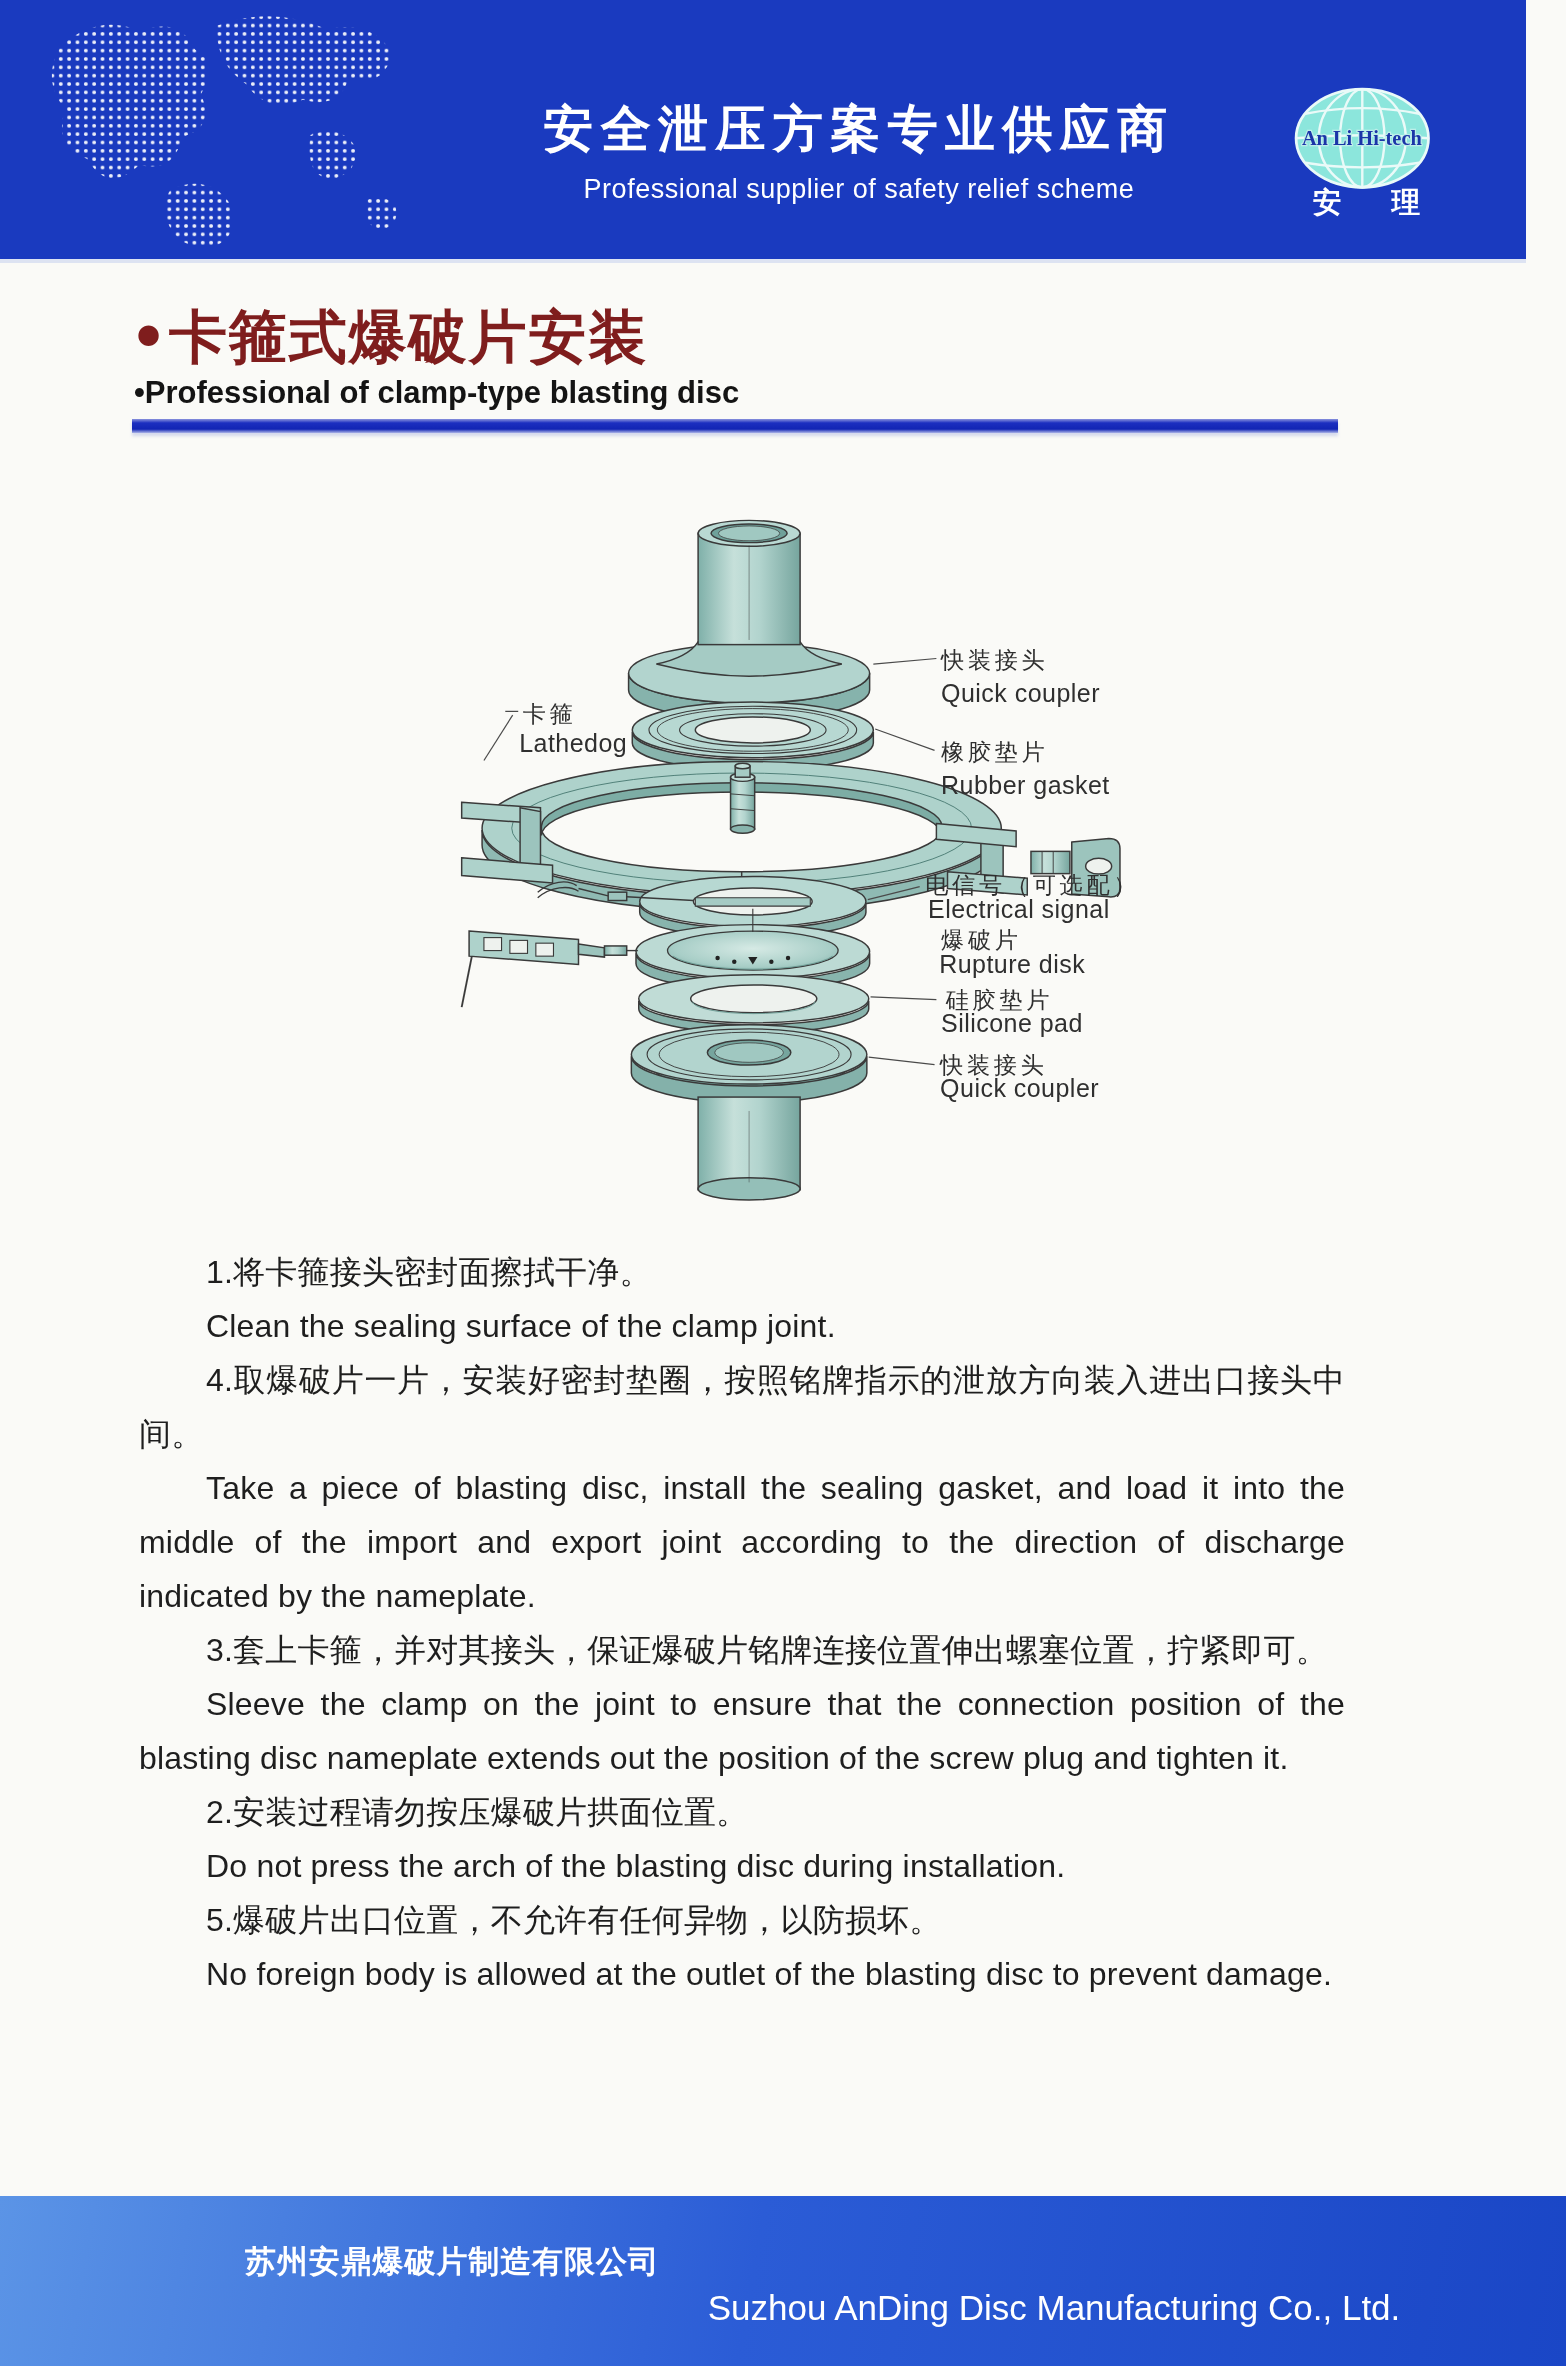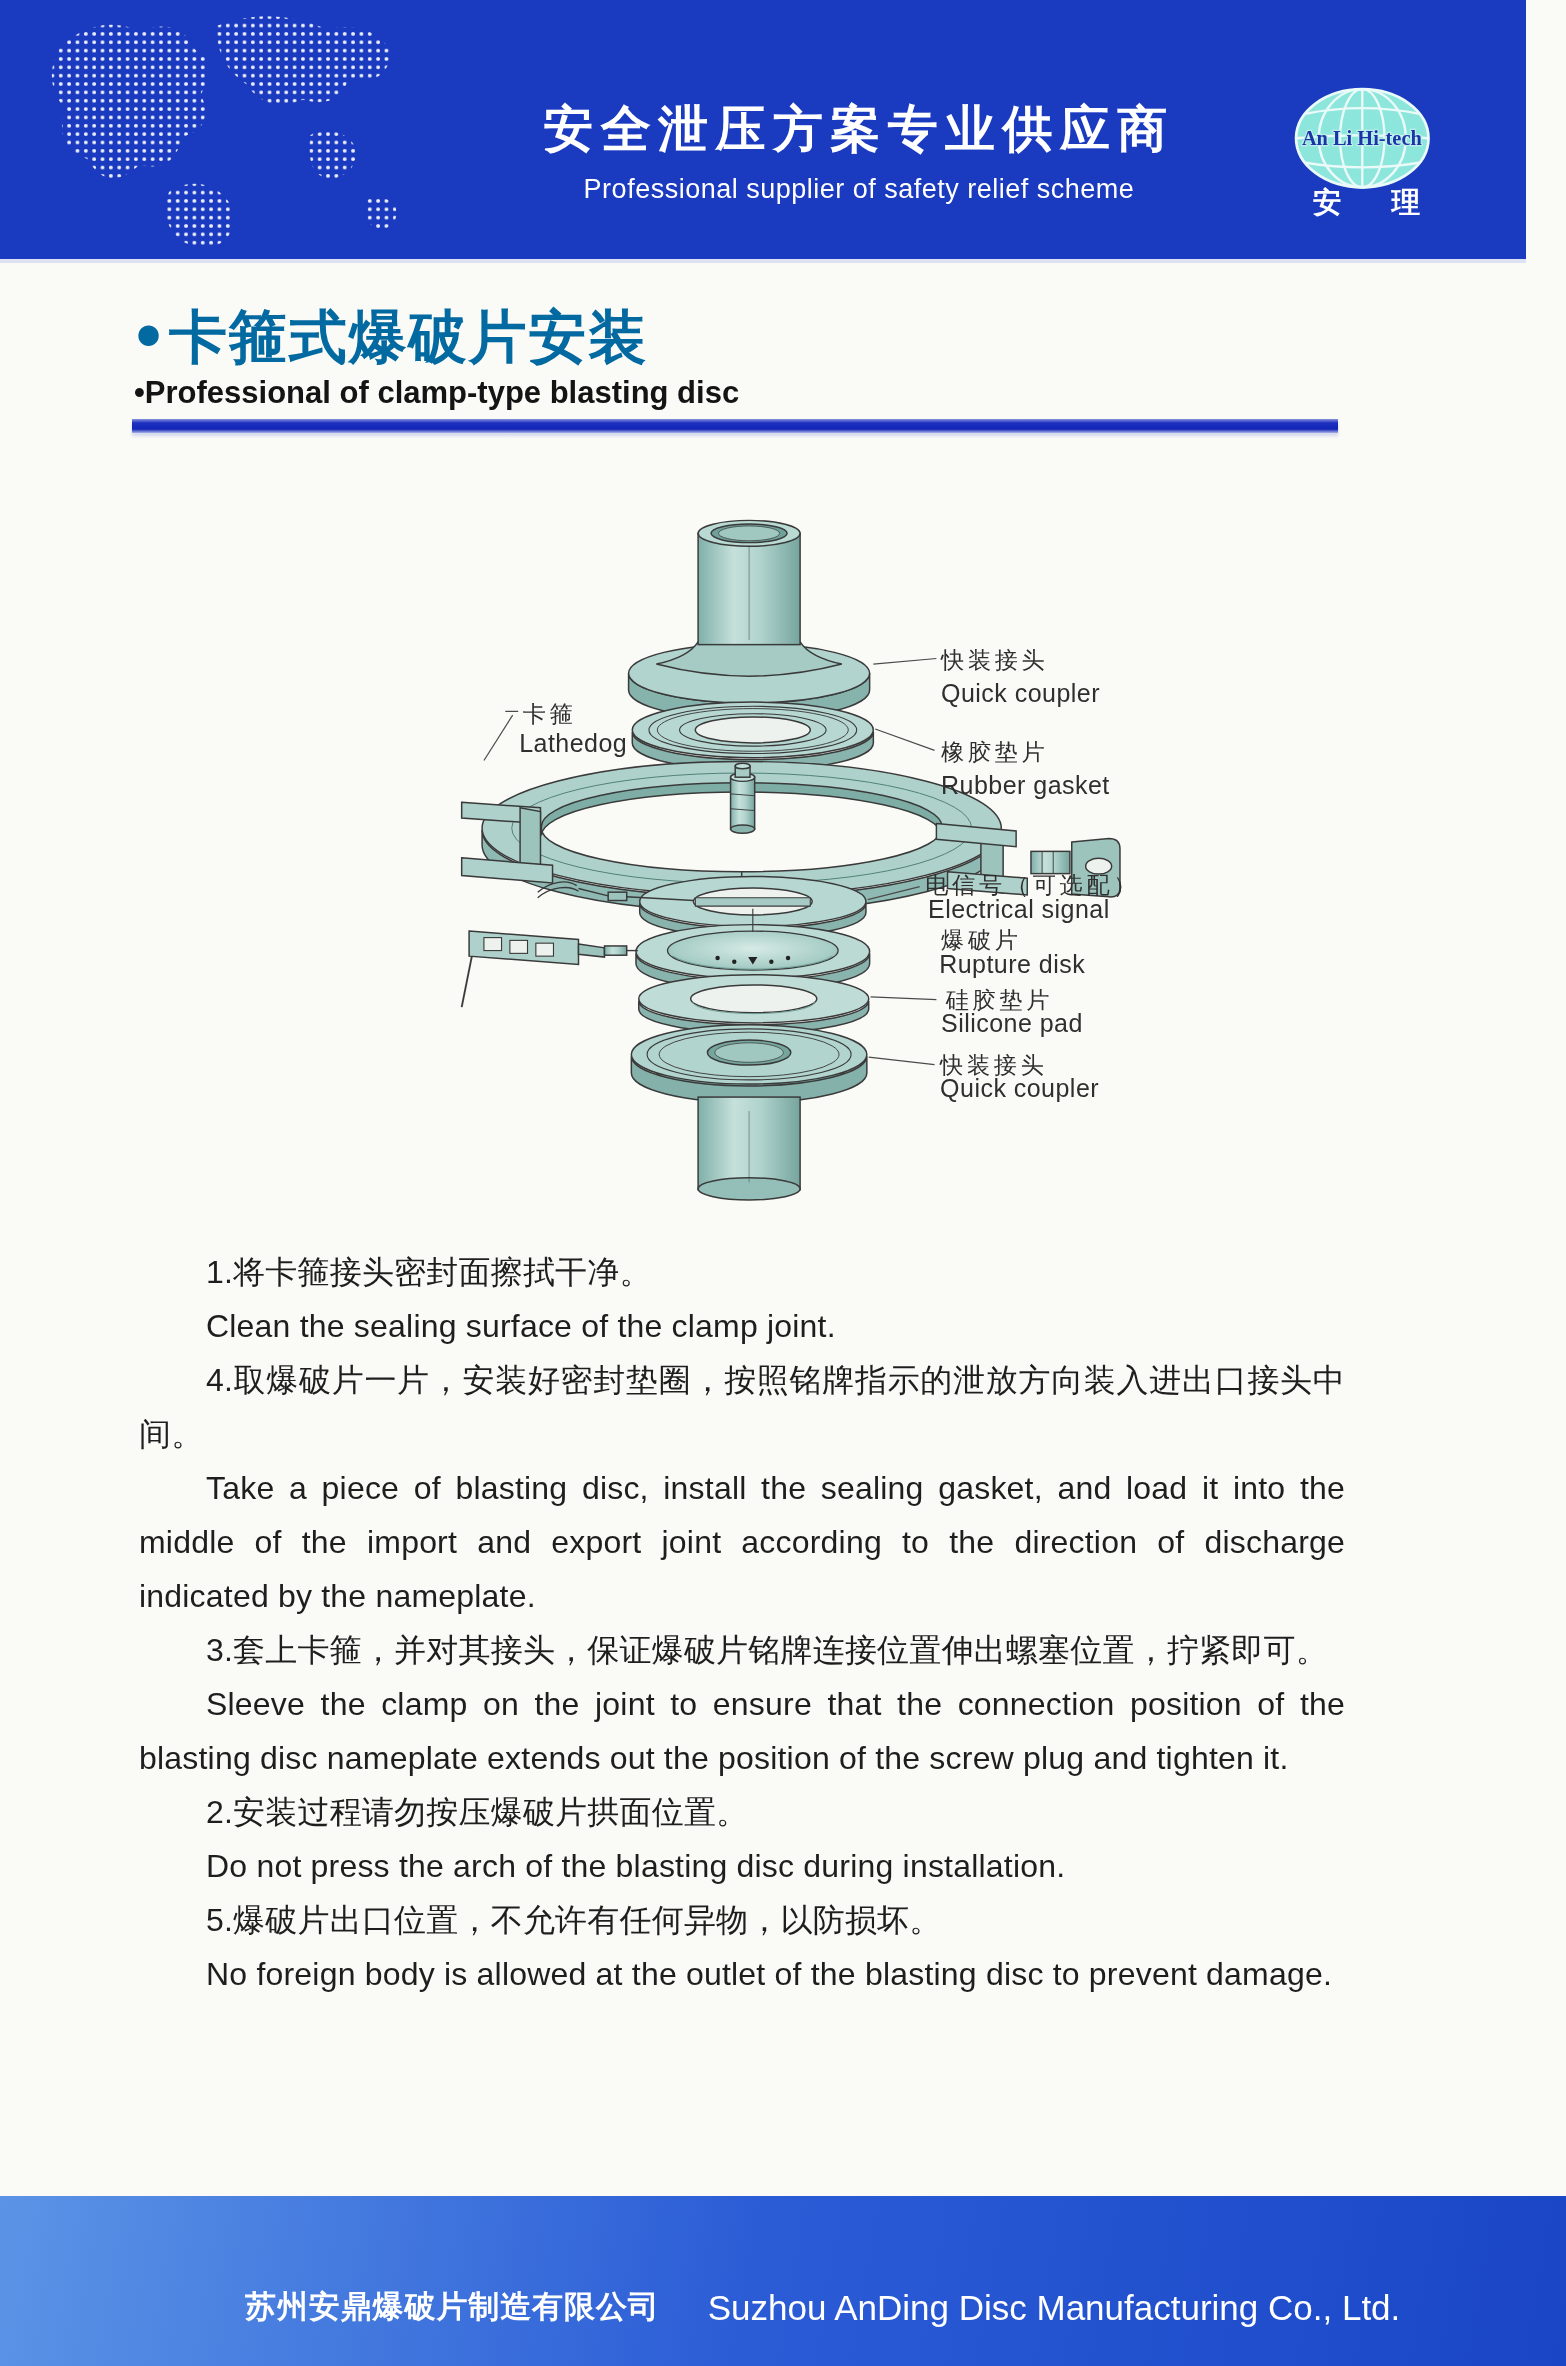--- a/index.html
+++ b/index.html
@@ -9,21 +9,21 @@
   }
   
   .header{position:absolute;left:0;top:0;width:1526px;height:259px;background:#1a3abf;border-bottom:4.6px solid #dde3f2;}
   .map-dots{position:absolute;left:32px;top:4.6px;}
   .header-titles{position:absolute;left:525px;top:0;width:668px;text-align:center;color:#ffffff;}
   .header-title-cn{margin-top:96px;font-size:50px;font-weight:bold;letter-spacing:7.4px;white-space:nowrap;}
   .header-subtitle-en{margin-top:11px;font-size:27px;font-weight:normal;letter-spacing:0.5px;white-space:nowrap;}
   .logo{position:absolute;left:1285px;top:80px;}
   
   .sec-title-cn{
-    position:absolute;left:130px;top:299px;font-size:58px;font-weight:bold;color:#0369a1;
+    position:absolute;left:130px;top:299px;font-size:58px;font-weight:bold;color:#7f1d1d;
     font-family:"DejaVu Serif","Liberation Serif",serif;letter-spacing:1.9px;white-space:nowrap;
   }
   .sec-title-en{position:absolute;left:134px;top:375px;font-size:31px;font-weight:bold;color:#141414;white-space:nowrap;}
   .rule{
     position:absolute;left:132px;top:419px;width:1206px;height:14px;
     background:linear-gradient(to bottom,#8a93dd 0%,#1c2fc0 28%,#1225b4 72%,#aab3e8 100%);
     box-shadow:0 3.7px 2.8px rgba(170,180,225,0.45);
   }
   
   .diagram{position:absolute;left:343px;top:482px;}
@@ -35,21 +35,21 @@
     position:absolute;left:139px;top:1245px;width:1206px;
     font-size:32px;line-height:54px;color:#1e1e1e;letter-spacing:0.2px;
   }
   .instructions p{margin:0;text-indent:67px;text-align:justify;}
   
   .footer{
     position:absolute;left:0;top:2196px;width:1567px;height:170px;
     background:linear-gradient(100deg,#5b94e6 0%,#2b5cd6 48%,#1a46c6 100%);
     color:#ffffff;
   }
-  .footer-inner{display:flex;align-items:flex-end;gap:48px;padding:45px 0 0 245px;}
+  .footer-inner{display:flex;align-items:flex-start;gap:48px;padding:45px 0 0 245px;}
   .footer-cn{font-size:31px;font-weight:bold;letter-spacing:0.9px;white-space:nowrap;}
   .footer-en{font-size:35px;font-weight:normal;white-space:nowrap;margin-top:47px;}
 </style>
 </head>
 <body>
 
 <div class="page">
 
   <div class="header">
     <svg class="map-dots" width="399" height="249" viewBox="0 0 430 268">

